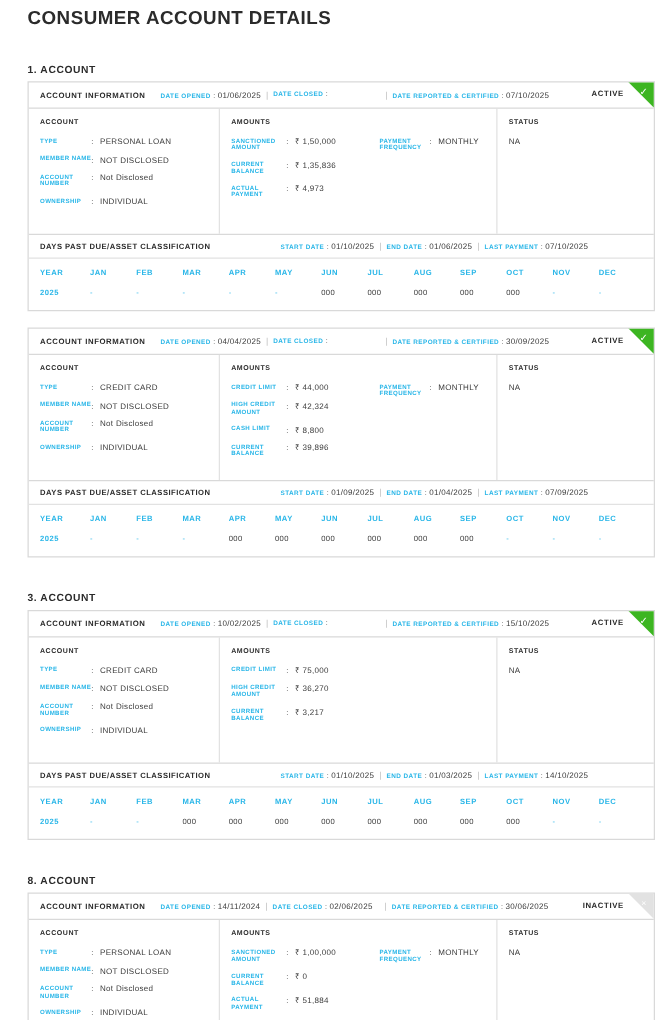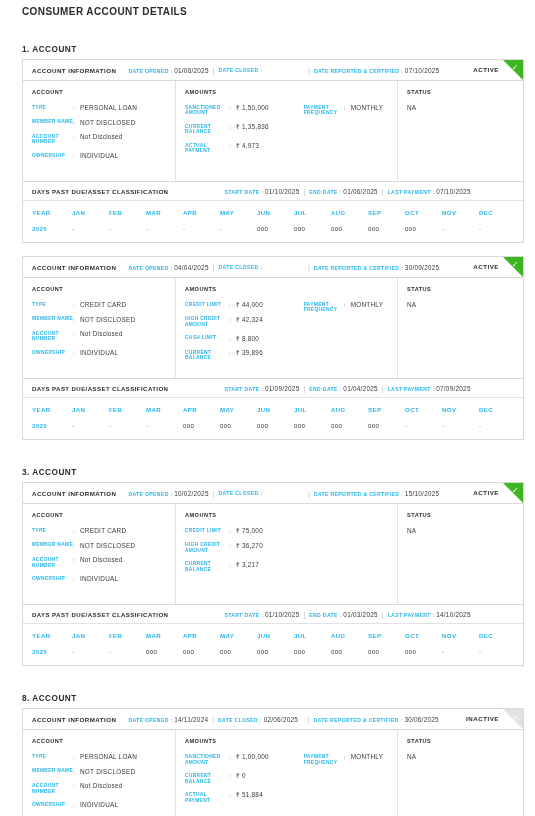--- a/index.html
+++ b/index.html
@@ -6,21 +6,21 @@
   html, body {
     width: 535px;
     background: #ffffff;
     font-family: "Liberation Sans", sans-serif;
     color: #3a3a3a;
     -webkit-font-smoothing: antialiased;
   }
   body { padding: 0 11px 8px 11px; }
 
   .page-title {
-    font-size: 10px;
+    font-size: 15px;
     font-weight: bold;
     letter-spacing: 0.4px;
     color: #2b2b2b;
     padding: 6px 0 0 11px;
   }
 
   .acct-block { margin-top: 13px; padding-left: 11px; }
 
   .acct-heading {
     font-size: 8.2px;

